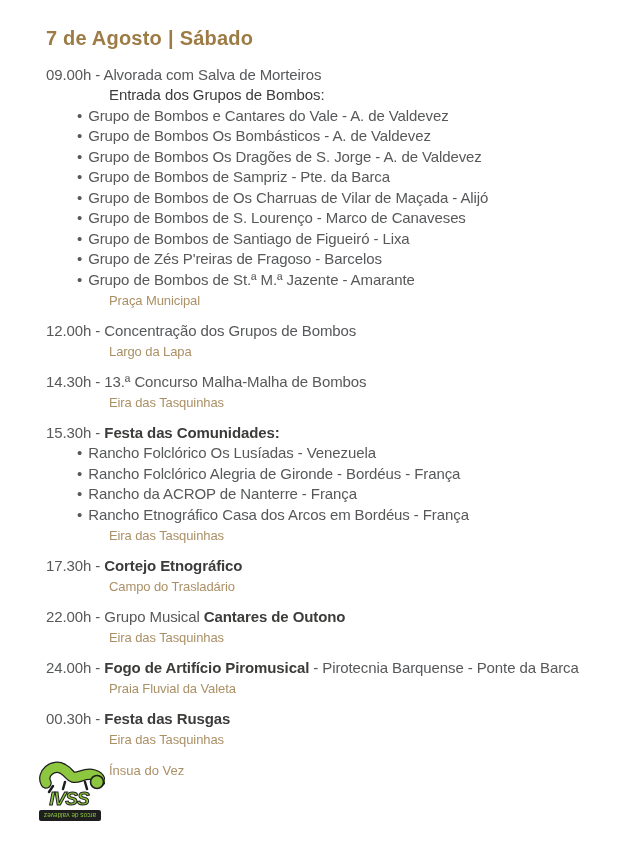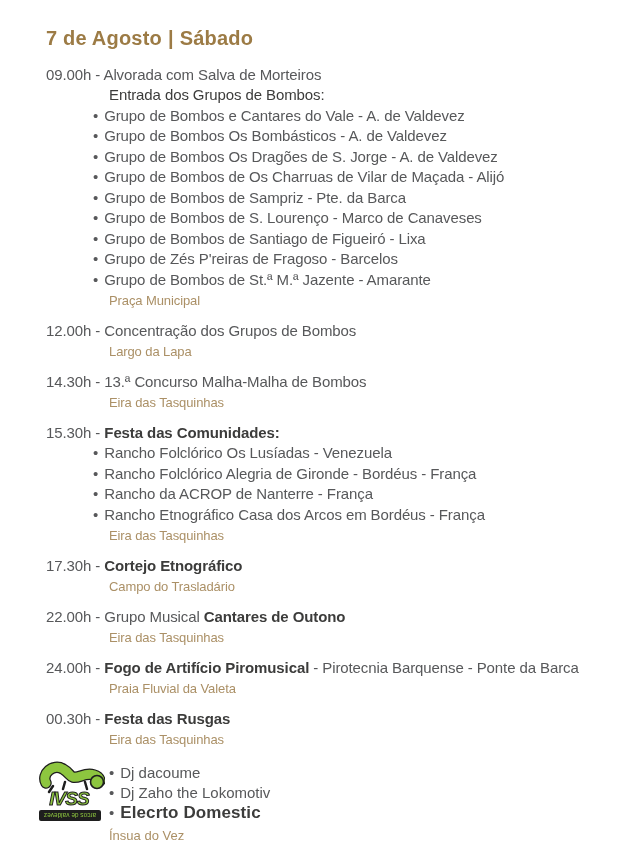--- a/index.html
+++ b/index.html
@@ -19,21 +19,21 @@
     font-size:20px;font-weight:700;color:var(--title);
     margin:0 0 15px 0;letter-spacing:.2px;line-height:22px;white-space:nowrap;
   }
   .title .bar{margin:0 6px;font-weight:700;}
   .event{margin:0 0 12px 0;font-size:15px;letter-spacing:-.1px;}
   .headline{line-height:21px;white-space:nowrap;}
   .headline b{color:var(--strong);}
   .subheading{
     margin-left:63px;line-height:20.5px;font-weight:400;color:var(--strong);white-space:nowrap;
   }
-  .bullet{margin-left:47px;line-height:20.5px;white-space:nowrap;}
+  .bullet{margin-left:31px;line-height:20.5px;white-space:nowrap;}
   .bullet .dot{margin-right:6px;}
   .bullet b{color:var(--strong);}
   .venue{
     margin-left:63px;margin-top:3px;line-height:15px;
     font-size:13px;color:var(--venue);white-space:nowrap;
   }
   
   .dj{position:relative;margin-left:63px;margin-top:16px;font-size:15px;}
   .dj .bullet{margin-left:0;line-height:20px;}
   .dj .bullet b{font-size:17px;letter-spacing:.1px;}
@@ -47,22 +47,22 @@
 
   <h1 class="title"><span>7 de Agosto</span><span class="bar">|</span><span>Sábado</span></h1>
 
   <div id="events">
       <div class="event">
         <div class="headline"><span class="time">09.00h</span><span class="dash"> - </span><span class="t"><span>Alvorada com Salva de Morteiros</span></span></div>
         <div class="subheading">Entrada dos Grupos de Bombos:</div>
         <div class="bullet"><span class="dot">•</span><span>Grupo de Bombos e Cantares do Vale - A. de Valdevez</span></div>
         <div class="bullet"><span class="dot">•</span><span>Grupo de Bombos Os Bombásticos - A. de Valdevez</span></div>
         <div class="bullet"><span class="dot">•</span><span>Grupo de Bombos Os Dragões de S. Jorge - A. de Valdevez</span></div>
+        <div class="bullet"><span class="dot">•</span><span>Grupo de Bombos de Sampriz - Pte. da Barca</span></div>
         <div class="bullet"><span class="dot">•</span><span>Grupo de Bombos de Os Charruas de Vilar de Maçada - Alijó</span></div>
-        <div class="bullet"><span class="dot">•</span><span>Grupo de Bombos de Sampriz - Pte. da Barca</span></div>
         <div class="bullet"><span class="dot">•</span><span>Grupo de Bombos de S. Lourenço - Marco de Canaveses</span></div>
         <div class="bullet"><span class="dot">•</span><span>Grupo de Bombos de Santiago de Figueiró - Lixa</span></div>
         <div class="bullet"><span class="dot">•</span><span>Grupo de Zés P'reiras de Fragoso - Barcelos</span></div>
         <div class="bullet"><span class="dot">•</span><span>Grupo de Bombos de St.ª M.ª Jazente - Amarante</span></div>
         <div class="venue">Praça Municipal</div>
       </div>
       <div class="event">
         <div class="headline"><span class="time">12.00h</span><span class="dash"> - </span><span class="t"><span>Concentração dos Grupos de Bombos</span></span></div>
         <div class="venue">Largo da Lapa</div>
       </div>
@@ -106,21 +106,16 @@
           <circle cx="58" cy="22" r="6.5" fill="#8dc63f" stroke="#1e1e1e" stroke-width="1.6"></circle>
           <path d="M14,26 l-4,6 M26,22 l-2,7 M46,22 l2,7" stroke="#1e1e1e" stroke-width="2.5" stroke-linecap="round" fill="none"></path>
         </g>
 
         <text x="30" y="45" text-anchor="middle" font-family="Liberation Sans, sans-serif" font-size="19" font-weight="bold" font-style="italic" fill="#8dc63f" stroke="#1e1e1e" stroke-width="1" letter-spacing="-1">IVSS</text>
 
         <rect x="0" y="50" width="62" height="11" rx="2" fill="#1e1e1e"></rect>
         <text x="31" y="58" text-anchor="middle" transform="rotate(180 31 55.5)" font-family="Liberation Sans, sans-serif" font-size="6.5" fill="#8dc63f">arcos de valdevez</text>
       </svg>
     </div>
-    <div id="dj-bullets">
-        <div class="bullet"><span class="dot">•</span><span>Dj dacoume</span></div>
-        <div class="bullet"><span class="dot">•</span><span>Dj Zaho the Lokomotiv</span></div>
-        <div class="bullet"><span class="dot">•</span><b>Elecrto Domestic</b></div>
-      </div>
     <div class="venue">Ínsua do Vez</div>
   </div>
 
 </div>
 
 </body></html>

